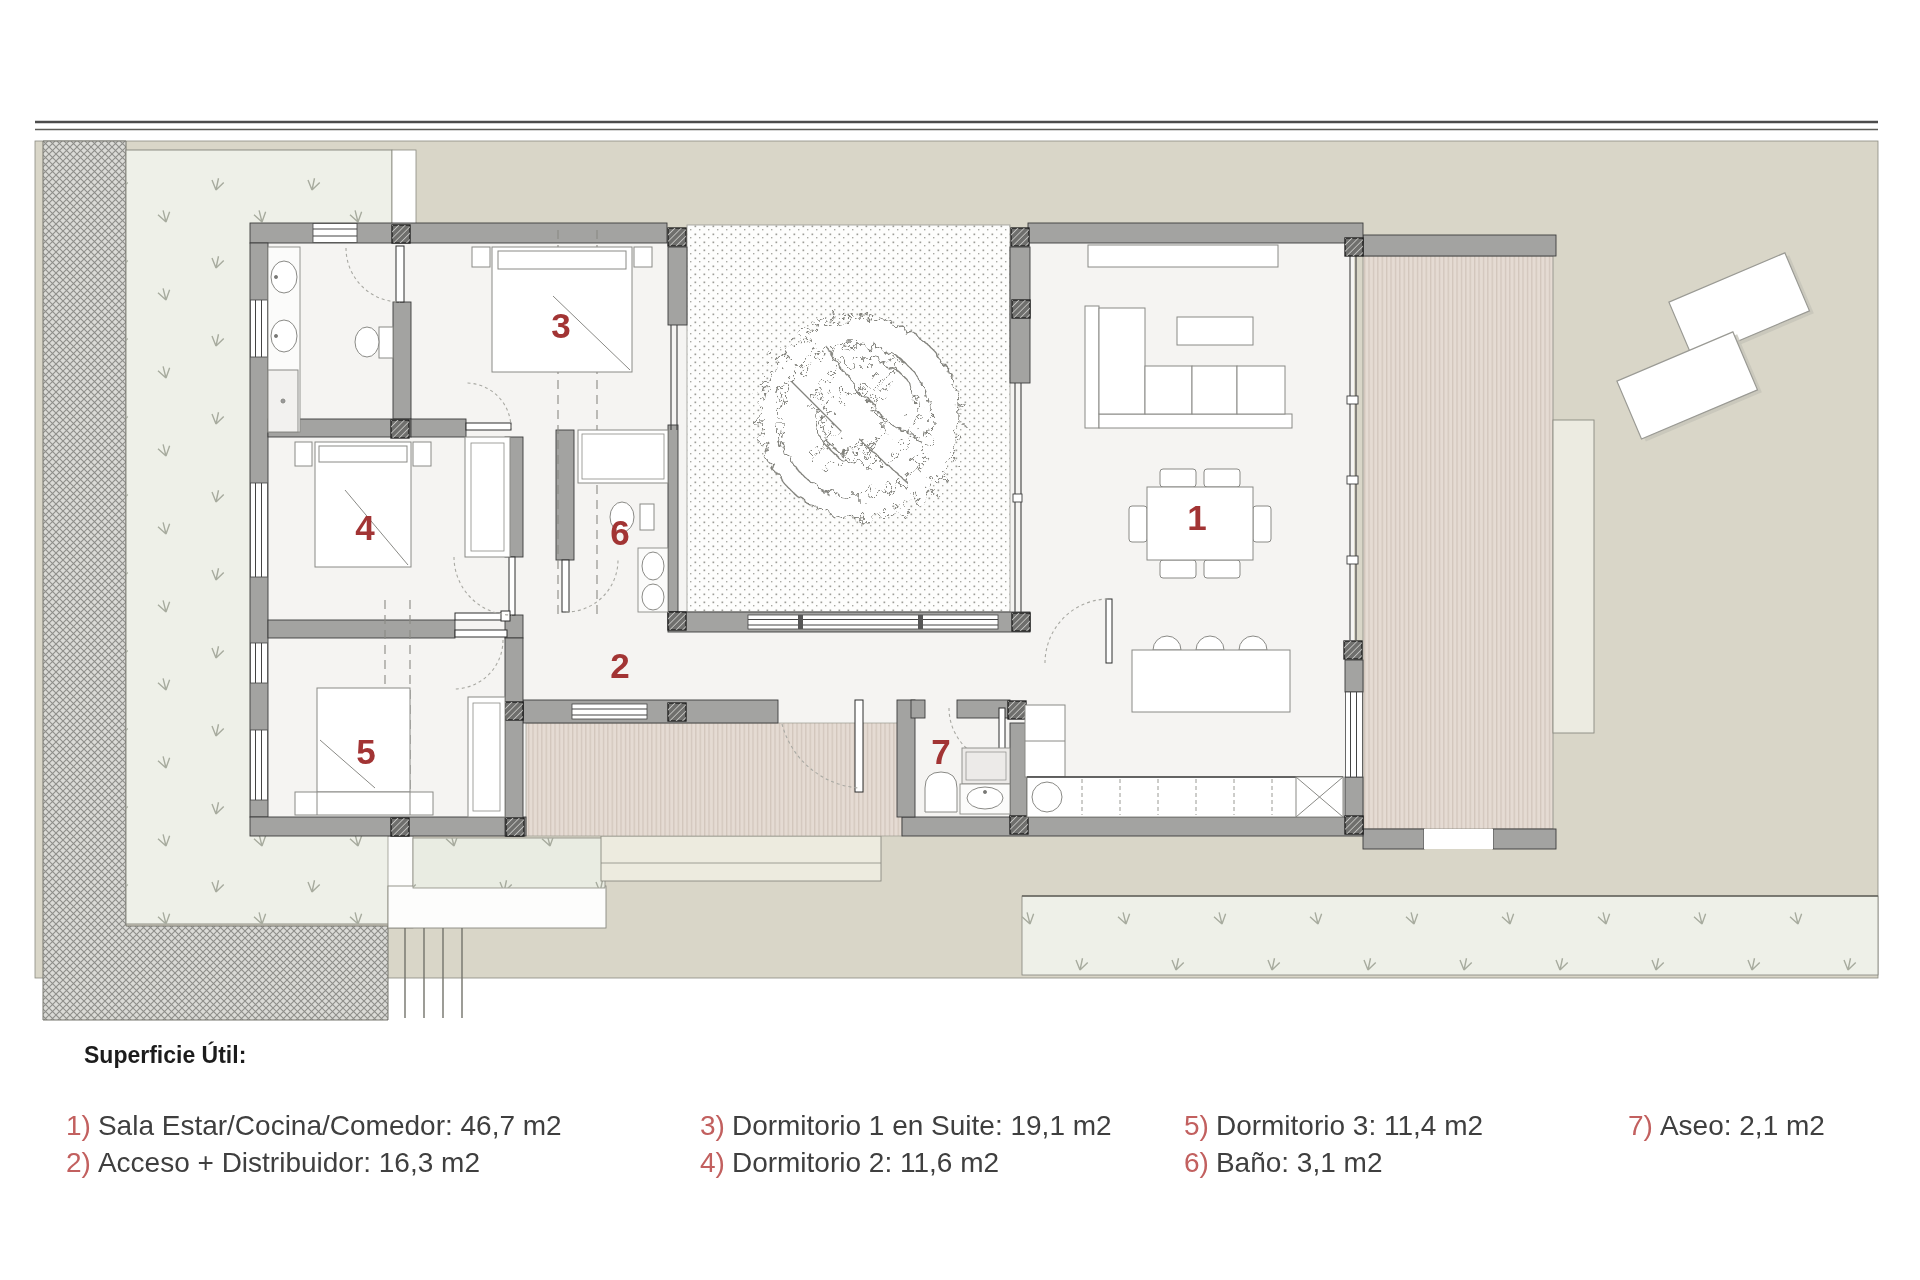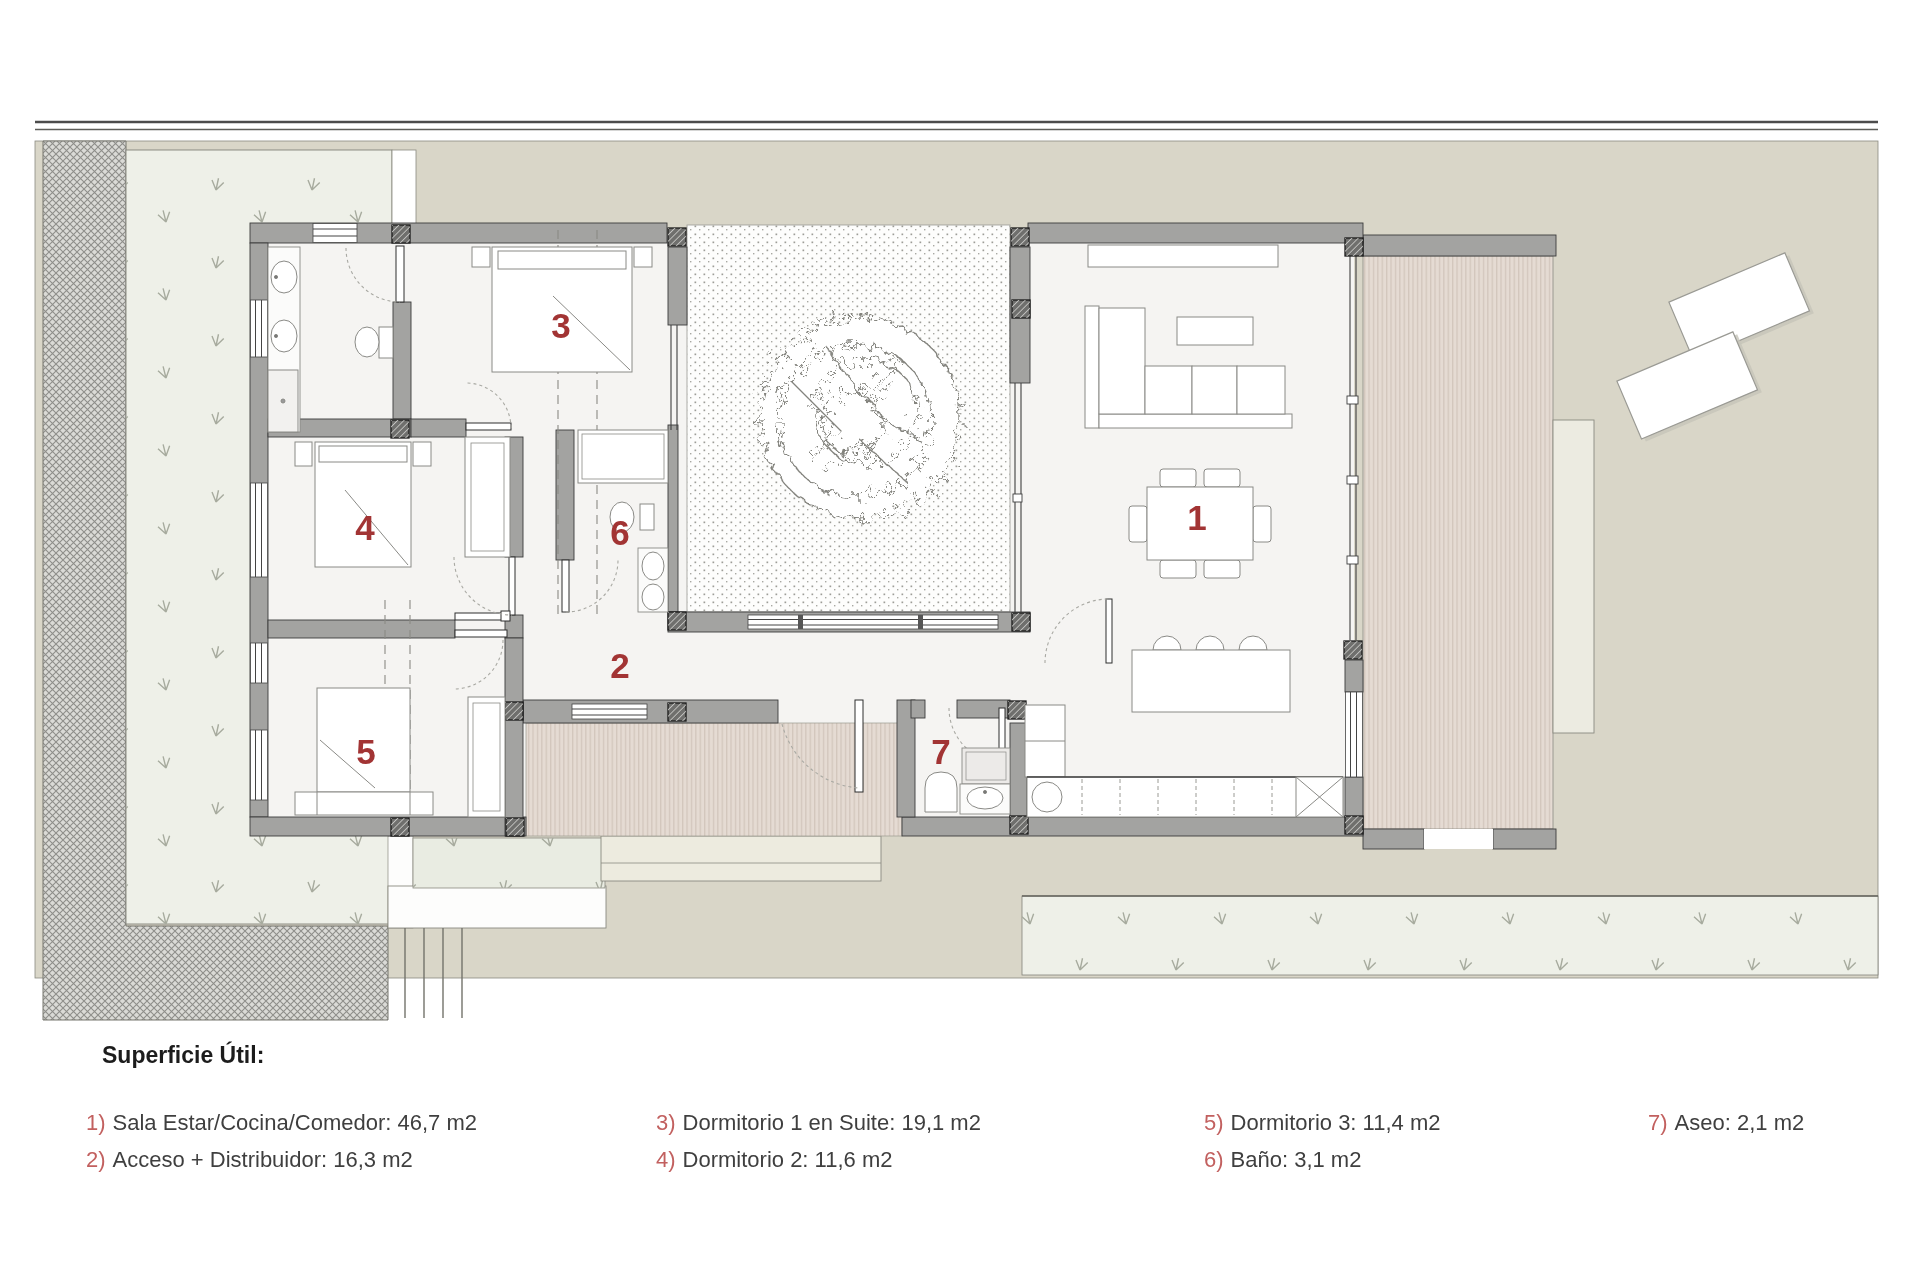--- a/index.html
+++ b/index.html
@@ -2,25 +2,25 @@
 <html><head>
 <meta charset="utf-8">
 <style>
   html,body{margin:0;padding:0;background:#ffffff;}
   body{width:1920px;height:1280px;position:relative;overflow:hidden;
        font-family:"Liberation Sans",sans-serif;}
   #plan-wrap{position:absolute;left:0;top:0;width:1920px;height:1280px;}
   svg{position:absolute;left:0;top:0;}
   svg text.roomnum{font-family:"Liberation Sans",sans-serif;font-weight:bold;
        font-size:35px;fill:#a23434;text-anchor:middle;}
-  .legend-title{position:absolute;left:102px;top:1042px;font-size:23px;
+  .legend-title{position:absolute;left:84px;top:1042px;font-size:23px;
        font-weight:bold;color:#1c1c1c;white-space:nowrap;}
-  .li{position:absolute;font-size:22px;color:#3f3f3f;white-space:nowrap;margin-left:20px;}
+  .li{position:absolute;font-size:28px;color:#3f3f3f;white-space:nowrap;}
   .li .num{color:#c2605f;margin-right:7px;}
-  .c1{left:66px}.c2{left:636px}.c3{left:1184px}.c4{left:1628px}
+  .c1{left:66px}.c2{left:700px}.c3{left:1184px}.c4{left:1628px}
   .r1{top:1110px}.r2{top:1147px}
 </style>
 </head>
 <body>
 
 <div id="plan-wrap">
 <svg width="1920" height="1280" viewBox="0 0 1920 1280">
   <defs>
     <pattern id="herr" width="7" height="7" patternUnits="userSpaceOnUse">
       <rect width="7" height="7" fill="#dadad6"></rect>

